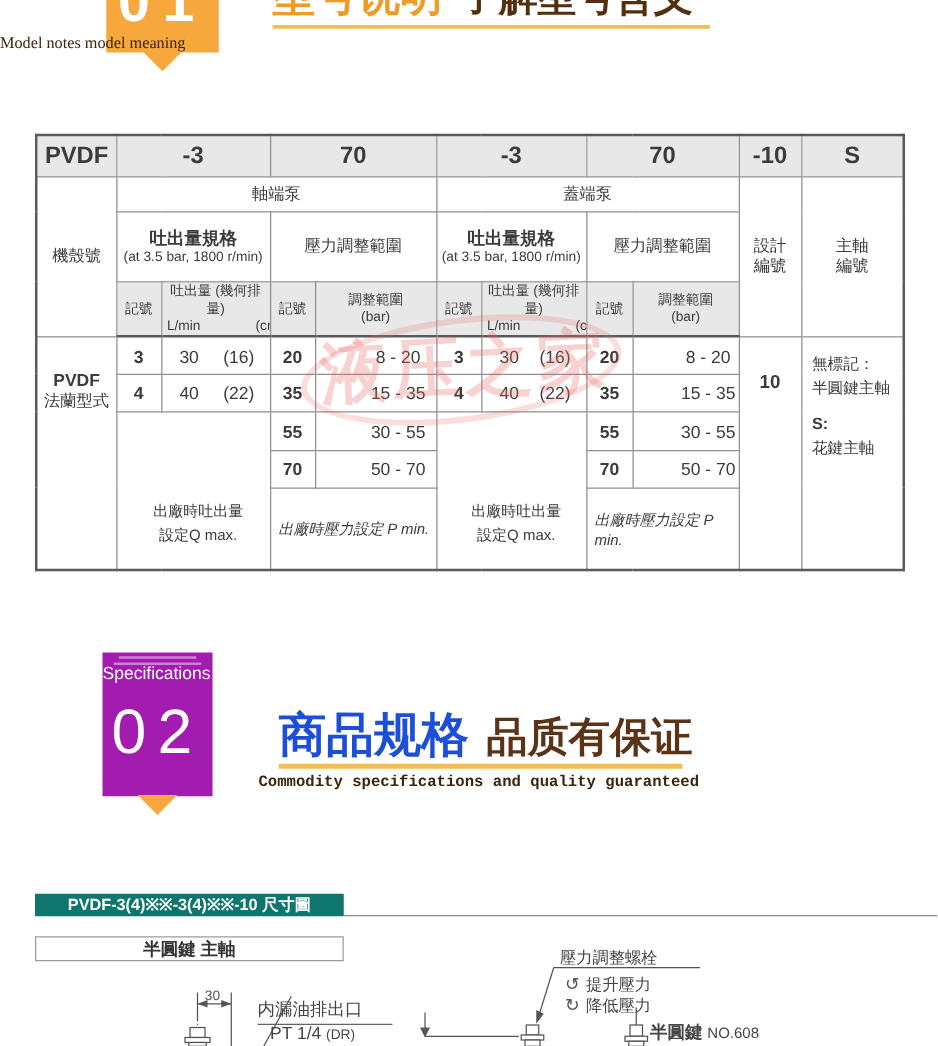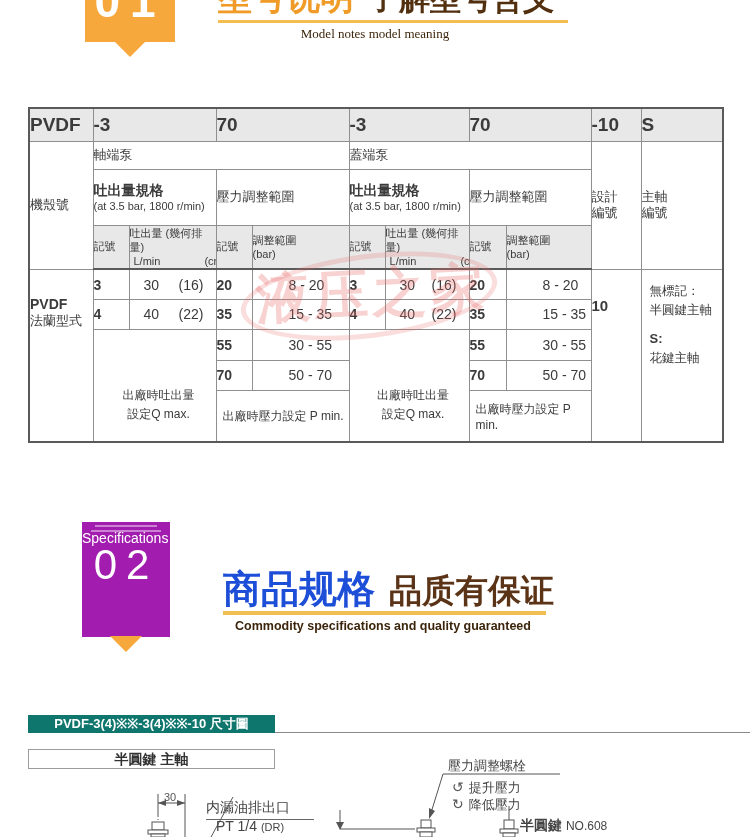--- a/index.html
+++ b/index.html
@@ -9,37 +9,37 @@
   
   .badge01 { position:absolute; left:85px; top:-30px; width:90px; height:72px; background:#f7a83c; }
   .badge01 .num { position:absolute; left:0; right:0; top:8px; text-align:center;
     font-size:46px; font-weight:bold; color:#fff; letter-spacing:10px; line-height:1; }
   .badge-tri { position:absolute; bottom:-15px; left:50%; margin-left:-16px; width:0; height:0;
     border-left:16px solid transparent; border-right:16px solid transparent; border-top:16px solid #f7a83c; }
   .title1 { position:absolute; left:218px; top:-20px; white-space:nowrap; line-height:1; }
   .title1 .cn1 { font-size:34px; font-weight:bold; color:#f09b27; }
   .title1 .cn2 { font-size:31px; font-weight:bold; color:#52300f; margin-left:14px; }
   .rule1 { position:absolute; left:218px; top:20px; width:350px; height:3px; background:#f2be52; }
-  .en1 { position:absolute; left:0; right:0; top:26px; text-align:center;
+  .en1 { position:absolute; left:0; right:0; top:26px; 
     font-family:"Liberation Serif", serif; font-size:13px; color:#3c250c; }
 
   
   table.spec { position:absolute; left:28px; top:107px; width:694px; border-collapse:collapse;
     table-layout:fixed; color:#3b3b3b; }
   table.spec { border:2px solid #5a5a5a; }
-  table.spec td, table.spec th { border:1px solid #8f8f8f; text-align:left; vertical-align:middle;
+  table.spec td, table.spec th { border:1px solid #8f8f8f; text-align:center; vertical-align:middle;
     font-size:13px; overflow:hidden; }
   tr.hrow th { background:#e8e8e8; font-size:19px; font-weight:bold; height:33px; }
   tr.r2 td { height:28px; font-size:13px; }
   tr.r3 td { height:56px; }
   tr.r4 td { height:37px; background:#e8e8e8; border-bottom:2px solid #5a5a5a; font-size:11px; }
   tr.d1 td, tr.d2 td { height:30px; }
   tr.d3 td { height:31px; }
   tr.d4 td { height:30px; }
-  tr.d5 td { height:52px; }
+  tr.d5 td { height:66px;font-style:italic; }
   .spec .spec-title { font-size:14px; font-weight:bold; line-height:1.25; }
   .spec .spec-cond { font-size:11px; font-weight:normal; }
   .spec .two-line span { display:block; line-height:1.25; }
   .spec .code { font-weight:bold; font-size:14px; }
   .spec .flowval { display:flex; justify-content:space-between; padding:0 12px 0 14px; font-size:14px; }
   .spec .rangeval { font-size:14px;padding-left:36px; }
   .spec td.model { vertical-align:top; padding-top:26px; }
   .spec td.model .l1 { display:block; font-weight:bold; font-size:14px; }
   .spec td.model .l2 { display:block; font-size:13px; }
   .spec td.design10 { vertical-align:top; padding-top:27px; font-weight:bold; font-size:15px; }
@@ -56,27 +56,27 @@
   .wm-ring { position:absolute; left:240px; top:254px; width:258px; height:84px;
     border:5px solid rgba(231,102,102,0.22); border-radius:50%; transform:rotate(-7deg); pointer-events:none; }
   .wm-text { position:absolute; left:256px; top:258px; font-size:54px; font-weight:bold;
     color:rgba(231,102,102,0.30); letter-spacing:4px; transform:rotate(-3deg); pointer-events:none; }
 
   
   .badge02 { position:absolute; left:82px; top:522px; width:88px; height:115px; background:#a21caf; }
   .badge02 .lbl { text-align:center; color:#fff; font-size:14px; padding-top:8px; }
   .badge02 .tiny { width:62px; height:2px; background:rgba(255,255,255,0.45); margin:3px auto 0; }
   .badge02 .tiny.t2 { width:70px; }
-  .badge02 .num { text-align:center; color:#fff; font-size:42px; letter-spacing:9px; margin-top:12px; line-height:1; }
+  .badge02 .num { text-align:center; color:#fff; font-size:50px; letter-spacing:9px; margin-top:28px; line-height:1; }
   .title2 { position:absolute; left:223px; top:570px; white-space:nowrap; line-height:1; }
   .title2 .cn1 { font-size:38px; font-weight:bold; color:#1d4ed8; }
   .title2 .cn2 { font-size:33px; font-weight:bold; color:#5b3317; margin-left:14px; }
   .rule2 { position:absolute; left:223px; top:611px; width:323px; height:4px; background:#f2be52; }
   .en2 { position:absolute; left:16px; right:0; top:619px; text-align:center;
-    font-family:Liberation Sans, sans-serif; font-size:12.5px; font-weight:bold; color:#3c250c; }
+    font-family:Liberation Mono, monospace; font-size:12.5px; font-weight:bold; color:#3c250c; }
 
   
   .dim-bar { position:absolute; left:28px; top:715px; width:247px; height:18px; background:#0f766e;
     color:#fff; font-size:13px; font-weight:bold; text-align:center; line-height:18px; }
   .dim-rule { position:absolute; left:275px; top:732px; width:475px; height:1px; background:#8a8a8a; }
   .dim-sub { position:absolute; left:28px; top:733px; width:247px; height:20px; background:#fff;
     border:1px solid #9c9c9c; color:#333; font-size:14px; font-weight:bold; text-align:center; line-height:19px;margin-top:16px; }
   svg.draw { position:absolute; left:0; top:750px; width:750px; height:87px; }
   .lbl { position:absolute; color:#444; white-space:nowrap; }
   .lbl-dim30 { left:152px; top:791px; width:36px; text-align:center; font-size:11px; color:#555; }

